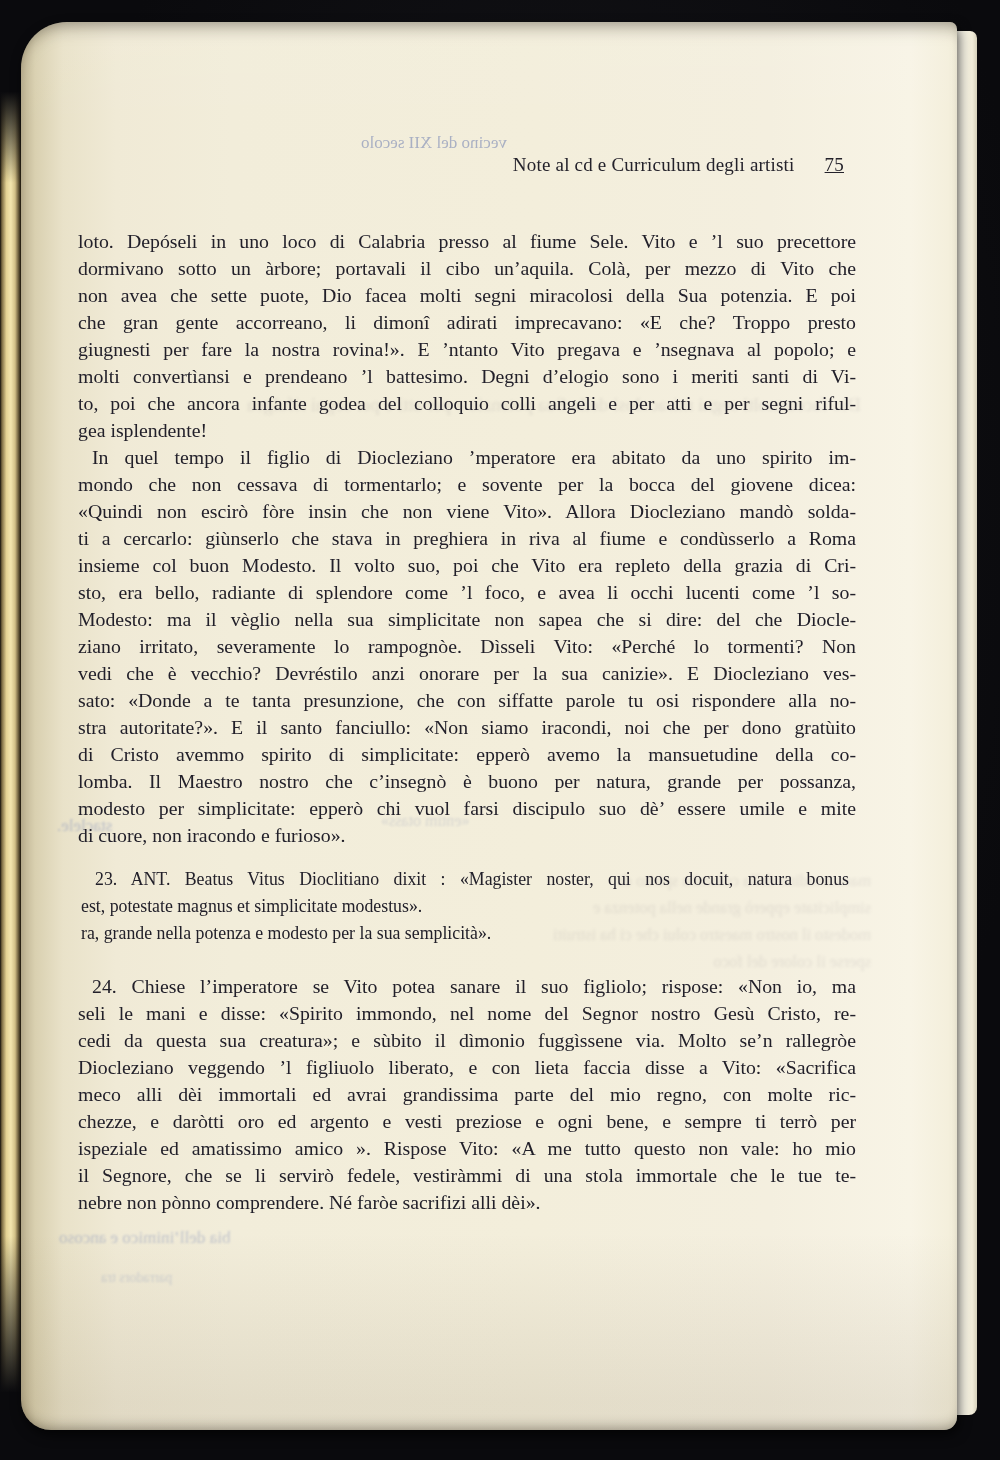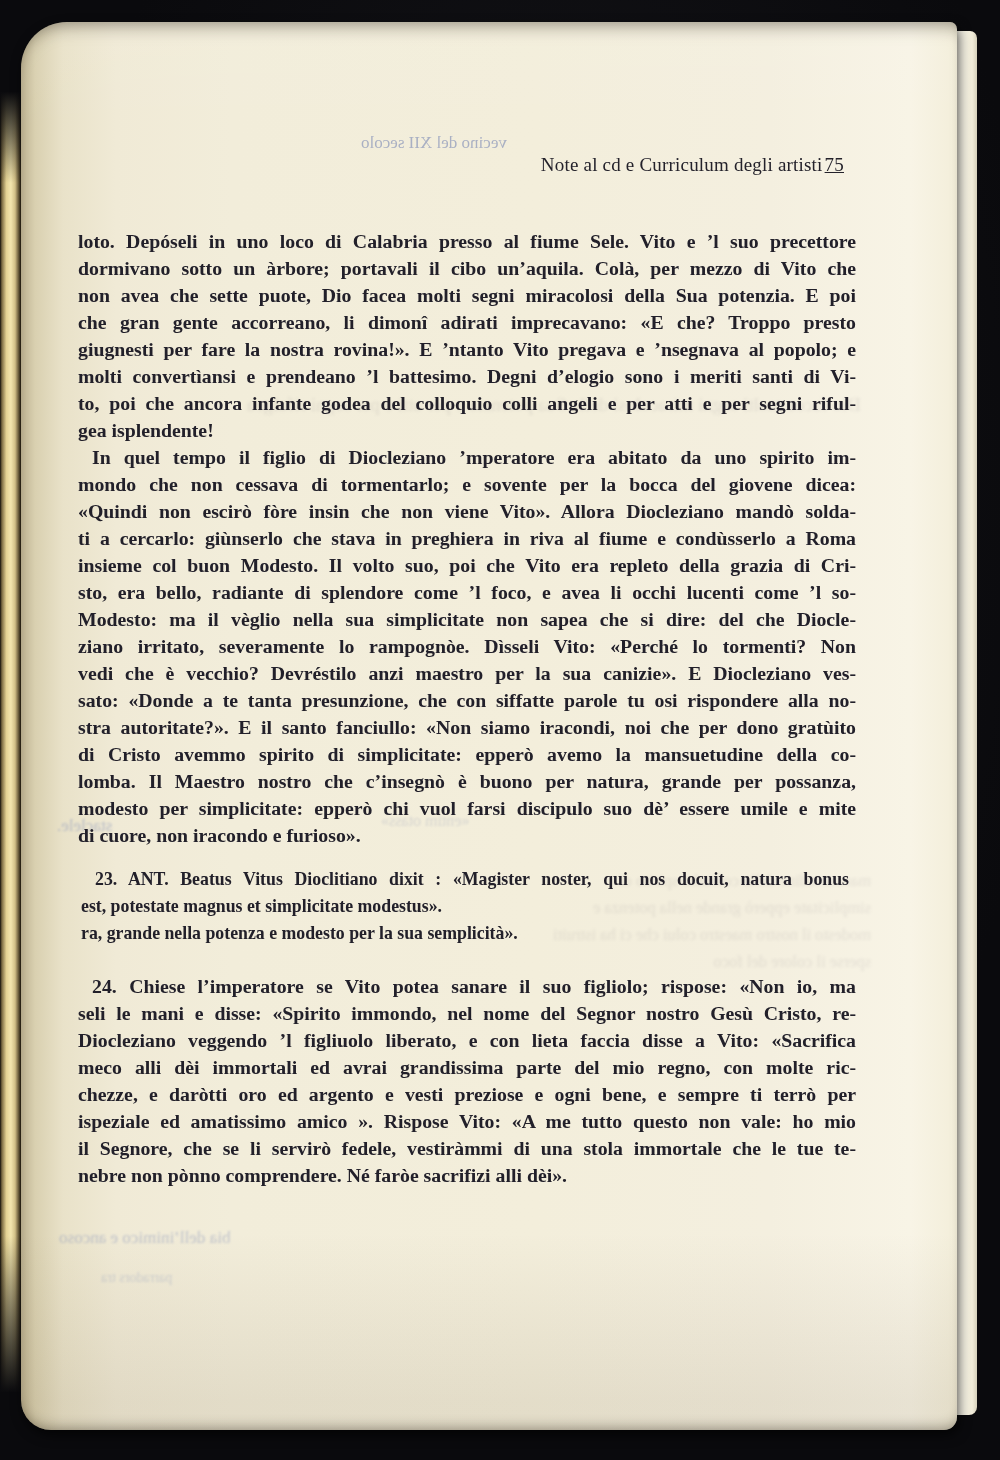--- a/index.html
+++ b/index.html
@@ -40,28 +40,28 @@
   .page::before {
     content:""; position:absolute; inset:0; border-radius:inherit; pointer-events:none;
     background:linear-gradient(180deg,rgba(255,255,255,.05) 0%,rgba(0,0,0,0) 8%,rgba(0,0,0,0) 86%,rgba(90,70,40,.10) 98%);
   }
   
   .running-head {
     position:absolute; top:132px; left:57px; width:766px;
     text-align:right; font-size:19px; line-height:22px;
     color:#24222b; letter-spacing:.2px;
   }
-  .running-head .pagenum { margin-left:2px;text-decoration:underline; }
+  .running-head .pagenum { margin-left:30px;text-decoration:underline; }
   
   .text-block {
     position:absolute; top:206px; left:57px; width:778px;
     color:#22202a;
   }
   .para { margin:0; font-size:19.8px; line-height:27px; }
-  .line { height:27px; overflow:hidden; text-align:justify; text-align-last:justify;font-weight:bold; }
+  .line { height:27px; overflow:hidden; text-align:justify; text-align-last:justify; }
   .line.noj { text-align-last:left; }
   .line.ind { text-indent:14px; }
   
   #text-block .para:nth-child(3) { margin-top:17px; margin-left:3px; width:768px; font-size:17.8px; }
   #text-block .para:nth-child(4) { margin-top:26px; }
   
   .ghost {
     position:absolute; pointer-events:none; white-space:nowrap;
     transform:scaleX(-1); font-family:"Liberation Serif","DejaVu Serif",serif;
   }
@@ -108,36 +108,37 @@
         </div>
         <div class="para">
           <div class="line ind">In quel tempo il figlio di Diocleziano ’mperatore era abitato da uno spirito im-</div>
           <div class="line">mondo che non cessava di tormentarlo; e sovente per la bocca del giovene dicea:</div>
           <div class="line">«Quindi non escirò fòre insin che non viene Vito». Allora Diocleziano mandò solda-</div>
           <div class="line">ti a cercarlo: giùnserlo che stava in preghiera in riva al fiume e condùsserlo a Roma</div>
           <div class="line">insieme col buon Modesto. Il volto suo, poi che Vito era repleto della grazia di Cri-</div>
           <div class="line">sto, era bello, radiante di splendore come ’l foco, e avea li occhi lucenti come ’l so-</div>
           <div class="line">Modesto: ma il vèglio nella sua simplicitate non sapea che si dire: del che Diocle-</div>
           <div class="line">ziano irritato, severamente lo rampognòe. Dìsseli Vito: «Perché lo tormenti? Non</div>
-          <div class="line">vedi che è vecchio? Devréstilo anzi maestro per la sua canizie». E Diocleziano ves-</div>
+          <div class="line">vedi che è vecchio? Devréstilo anzi onorare per la sua canizie». E Diocleziano ves-</div>
           <div class="line">sato: «Donde a te tanta presunzione, che con siffatte parole tu osi rispondere alla no-</div>
           <div class="line">stra autoritate?». E il santo fanciullo: «Non siamo iracondi, noi che per dono gratùito</div>
           <div class="line">di Cristo avemmo spirito di simplicitate: epperò avemo la mansuetudine della co-</div>
           <div class="line">lomba. Il Maestro nostro che c’insegnò è buono per natura, grande per possanza,</div>
           <div class="line">modesto per simplicitate: epperò chi vuol farsi discipulo suo dè’ essere umile e mite</div>
           <div class="line noj">di cuore, non iracondo e furioso».</div>
         </div>
         <div class="para">
           <div class="line ind">23. ANT. Beatus Vitus Dioclitiano dixit : «Magister noster, qui nos docuit, natura bonus</div>
           <div class="line noj">est, potestate magnus et simplicitate modestus».</div>
           <div class="line noj">ra, grande nella potenza e modesto per la sua semplicità».</div>
         </div>
         <div class="para">
           <div class="line ind">24. Chiese l’imperatore se Vito potea sanare il suo figliolo; rispose: «Non io, ma</div>
           <div class="line">seli le mani e disse: «Spirito immondo, nel nome del Segnor nostro Gesù Cristo, re-</div>
+          <div class="line">cedi da questa sua creatura»; e sùbito il dìmonio fuggìssene via. Molto se’n rallegròe</div>
           <div class="line">Diocleziano veggendo ’l figliuolo liberato, e con lieta faccia disse a Vito: «Sacrifica</div>
           <div class="line">meco alli dèi immortali ed avrai grandissima parte del mio regno, con molte ric-</div>
           <div class="line">chezze, e daròtti oro ed argento e vesti preziose e ogni bene, e sempre ti terrò per</div>
           <div class="line">ispeziale ed amatissimo amico ». Rispose Vito: «A me tutto questo non vale: ho mio</div>
           <div class="line">il Segnore, che se li servirò fedele, vestiràmmi di una stola immortale che le tue te-</div>
           <div class="line noj">nebre non pònno comprendere. Né faròe sacrifizi alli dèi».</div>
         </div>
       </div>
   </div>
 </div>

